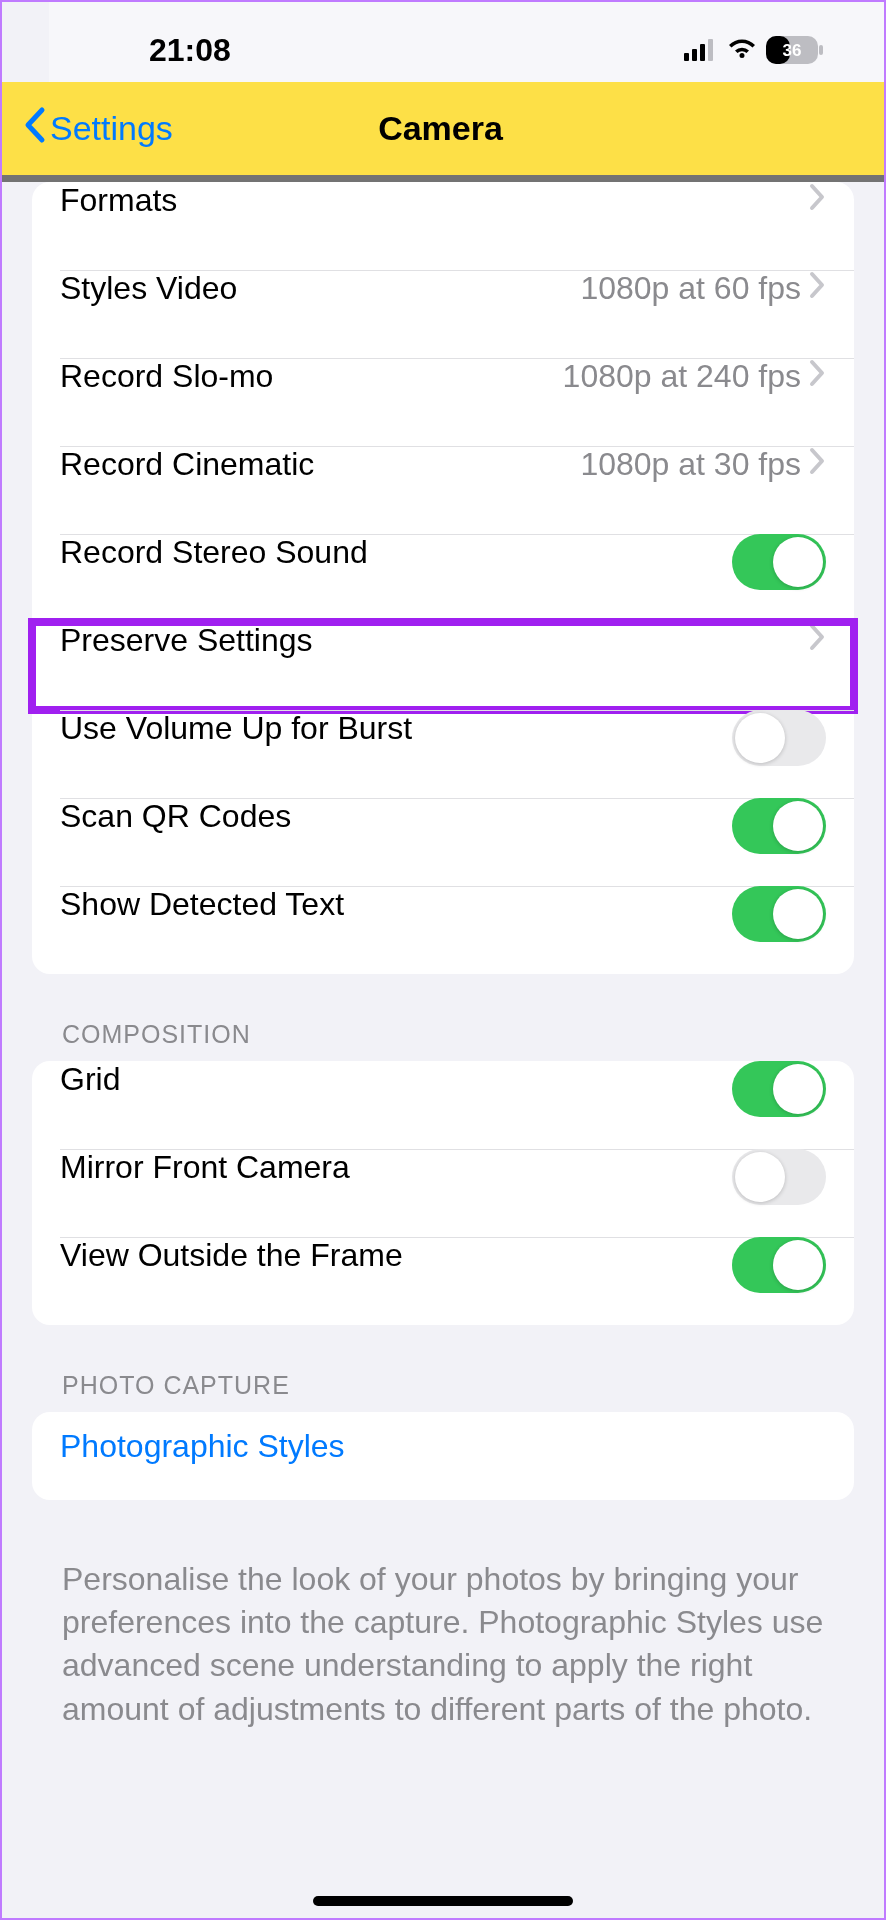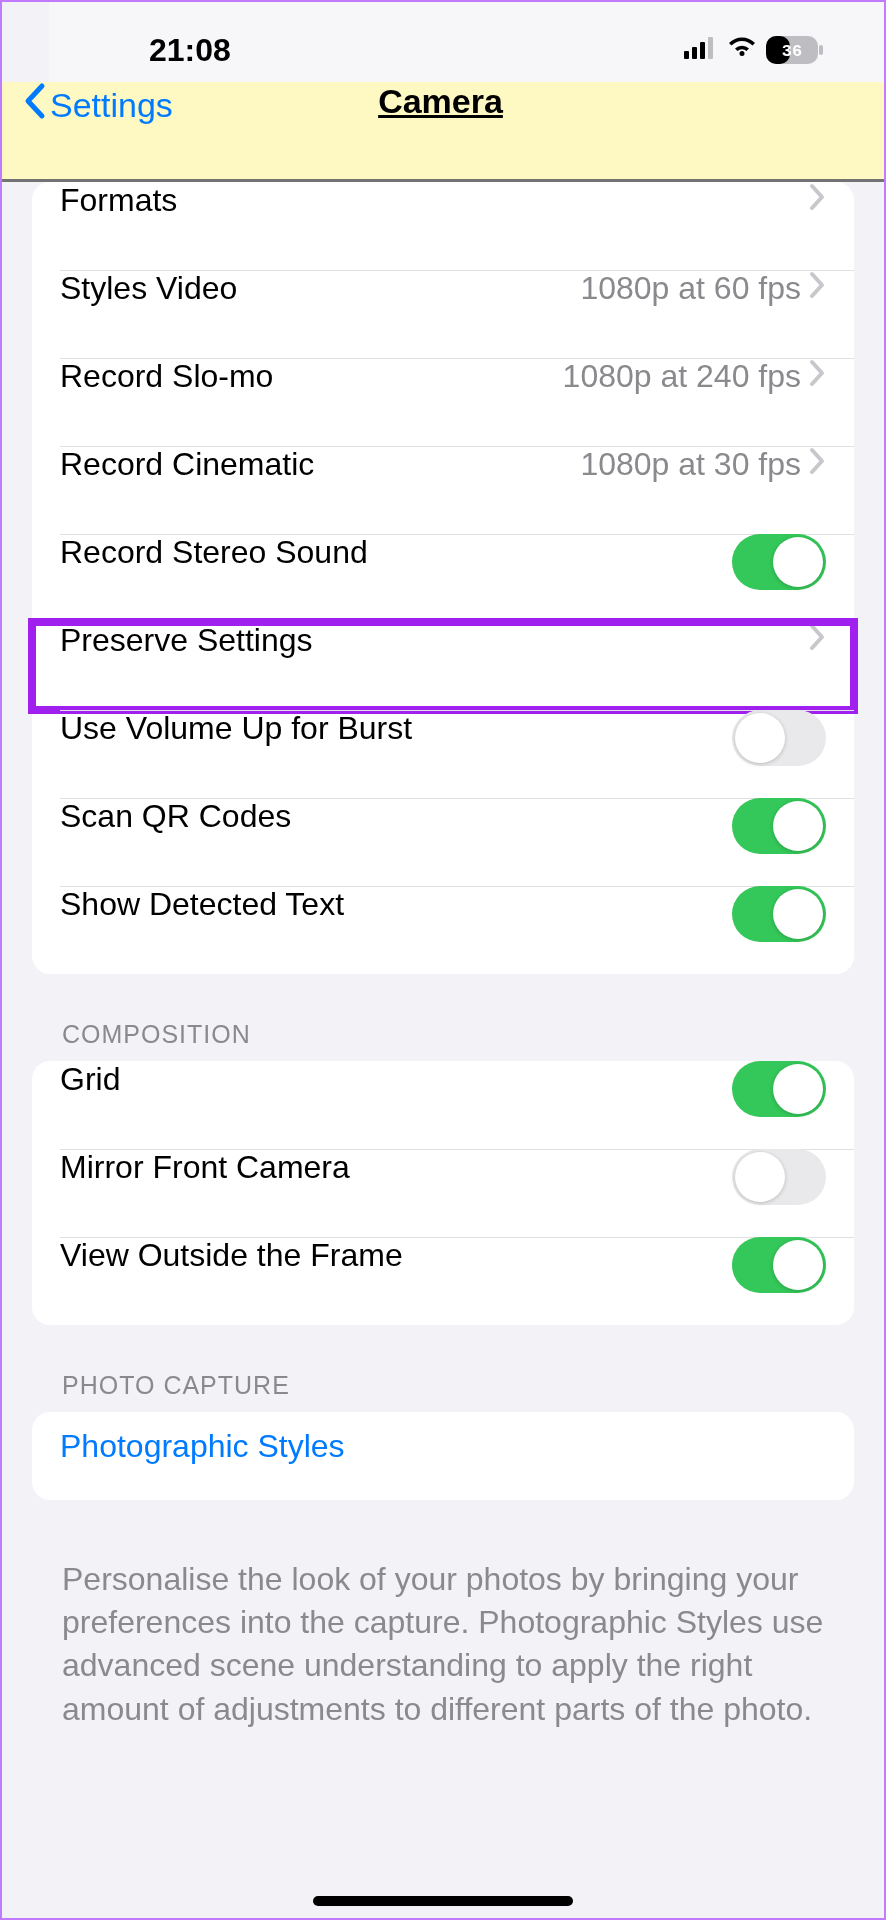--- a/index.html
+++ b/index.html
@@ -15,46 +15,45 @@
     display: flex;
     justify-content: space-between;
     align-items: center;
     padding: 16px 60px 0 100px;
     font-size: 32px;
     font-weight: 700;
     color: #000;
     background: #f7f7fa;
     margin-left: 47px;
   }
-  .status-right { display: flex; align-items: center; gap: 8px; font-family: Liberation Mono, monospace; }
+  .status-right { display: flex; align-items: center; gap: 8px; }
   .nav-bar {
     height: 100px;
-    background: #fef9c3;
-    border-bottom: 3px solid #737373;
-    display: flex;
-    align-items: flex-start;
+    background: #fde047;
+    border-bottom: 7px solid #737373;
+    display: flex;
+    align-items: center;
     position: relative;
     padding: 0 20px;
   }
   .back-btn {
     display: flex;
     align-items: center;
     color: #007aff;
     font-size: 34px;
     gap: 4px;
   }
   .nav-title {
     position: absolute;
     left: 0; right: 5px;
     text-align: center;
     font-size: 34px;
     font-weight: 600;
     color: #000;
     pointer-events: none;
-    text-decoration: underline;
   }
   .content {
     padding: 0 0px;
   }
   .section {
     margin: 0 30px 46px 30px;
     background: #fff;
     border-radius: 18px;
     overflow: visible;
   }

